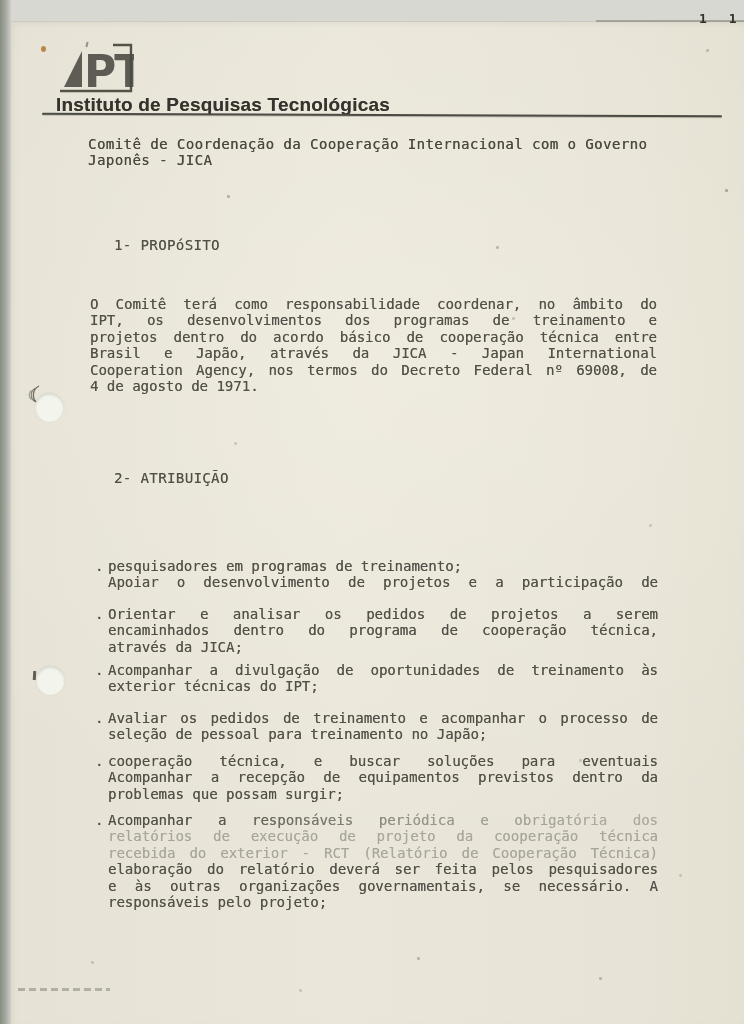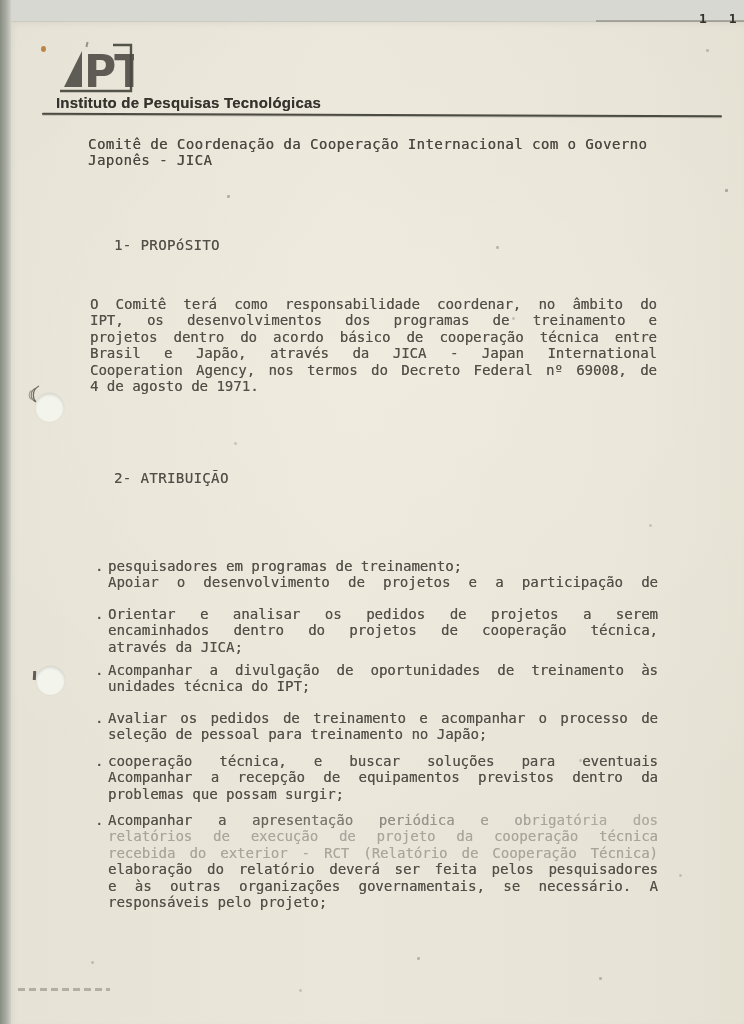--- a/index.html
+++ b/index.html
@@ -33,21 +33,21 @@
   .fade-heavy{ opacity:.42; filter:blur(.7px); }
   .fade-right{
     -webkit-mask-image:linear-gradient(90deg,#000 16%,rgba(0,0,0,.55) 55%,rgba(0,0,0,.38) 88%);
     mask-image:linear-gradient(90deg,#000 16%,rgba(0,0,0,.55) 55%,rgba(0,0,0,.38) 88%);
   }
   .doc-title{ left:88px; top:136px; width:575px; color:#49473f; letter-spacing:.45px;
     text-shadow:0.35px 0 rgba(73,71,63,.75); }
   .section-heading{ letter-spacing:.4px;margin-left:36px; }
   .org-name{
     position:absolute; left:56px; top:94px;
-    font-family:"Liberation Sans", sans-serif; font-weight:bold; font-size:15px;
+    font-family:"Liberation Sans", sans-serif; font-weight:bold; font-size:19px;
     color:#35332d; letter-spacing:.2px; text-shadow:0 0 .4px rgba(53,51,45,.6);
   }
   .header-rule{
     position:absolute; left:42px; top:114px; width:680px; height:2.2px;
     background:#4b4a43; border-radius:1px; transform:rotate(0.22deg);
     box-shadow:0 1px 0 rgba(75,74,67,.25);
   }
   .logo{ position:absolute; left:58px; top:41px; }
   .bullet{ position:absolute; left:95px; width:563px; }
   .bullet .marker{ position:absolute; left:0; top:0; }
@@ -149,50 +149,50 @@
     <span class="marker">.</span>
     <div class="blines">
         <div class="tline last">pesquisadores em programas de treinamento;</div>
         <div class="tline">Apoiar o desenvolvimento de projetos e a participação de</div>
       </div>
   </div>
   <div class="mono bullet" style="top:606px;">
     <span class="marker">.</span>
     <div class="blines">
         <div class="tline">Orientar e analisar os pedidos de projetos a serem</div>
-        <div class="tline">encaminhados dentro do projetos de cooperação técnica,</div>
+        <div class="tline">encaminhados dentro do programa de cooperação técnica,</div>
         <div class="tline last">através da JICA;</div>
       </div>
   </div>
   <div class="mono bullet" style="top:662px;">
     <span class="marker">.</span>
     <div class="blines">
         <div class="tline">Acompanhar a divulgação de oportunidades de treinamento às</div>
-        <div class="tline last">unidades técnica do IPT;</div>
+        <div class="tline last">exterior técnicas do IPT;</div>
       </div>
   </div>
   <div class="mono bullet" style="top:710px;">
     <span class="marker">.</span>
     <div class="blines">
         <div class="tline">Avaliar os pedidos de treinamento e acompanhar o processo de</div>
         <div class="tline last">seleção de pessoal para treinamento no Japão;</div>
       </div>
   </div>
   <div class="mono bullet" style="top:753px;">
     <span class="marker">.</span>
     <div class="blines">
         <div class="tline">cooperação técnica, e buscar soluções para eventuais</div>
         <div class="tline">Acompanhar a recepção de equipamentos previstos dentro da</div>
         <div class="tline last">problemas que possam surgir;</div>
       </div>
   </div>
   <div class="mono bullet" style="top:812px;">
     <span class="marker">.</span>
     <div class="blines">
-        <div class="tline fade-right">Acompanhar a apresentação periódica e obrigatória dos</div>
+        <div class="tline fade-right">Acompanhar a responsáveis periódica e obrigatória dos</div>
         <div class="tline fade-heavy">relatórios de execução de projeto da cooperação técnica</div>
         <div class="tline fade-heavy">recebida do exterior - RCT (Relatório de Cooperação Técnica)</div>
         <div class="tline">elaboração do relatório deverá ser feita pelos pesquisadores</div>
         <div class="tline">e às outras organizações governamentais, se necessário. A</div>
         <div class="tline last">responsáveis pelo projeto;</div>
       </div>
   </div>
 
   <svg class="punch-arcs" width="22" height="22" viewBox="0 0 22 22">
     <path d="M 16 2 A 10 10 0 0 0 16 20" fill="none" stroke="rgba(60,58,50,.7)" stroke-width="1.3"></path>

